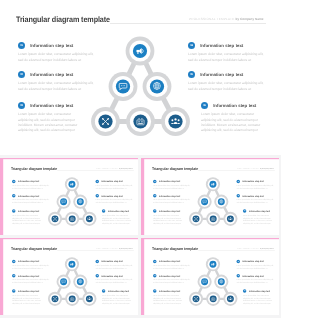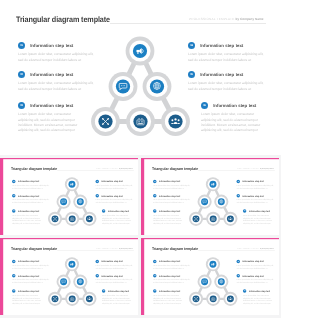--- a/index.html
+++ b/index.html
@@ -1,19 +1,19 @@
 <!DOCTYPE html>
 <html><head>
 <meta charset="utf-8">
 <style>
   html,body{margin:0;padding:0;width:281px;height:318px;background:#ffffff;}
   body{font-family:"Liberation Sans",sans-serif;-webkit-font-smoothing:antialiased;text-rendering:geometricPrecision;}
   .page{position:relative;width:281px;height:318px;background:#f4f4f5;overflow:hidden;}
   .slide{position:absolute;left:0;top:0;width:281px;height:155px;background:#ffffff;}
-  .slide-host{position:absolute;overflow:hidden;background:#ec4899;}
+  .slide-host{position:absolute;overflow:hidden;background:#f9a8d4;}
   .hero{left:0;top:0;width:281px;height:155px;}
   .thumb{width:138px;height:77px;}
   .thumb .slide{transform-origin:0 0;transform:translate(3.2px,1.2px) scale(0.4911);}
   .t1{left:0px;top:158px;}
   .t2{left:141px;top:158px;}
   .t3{left:0px;top:238px;}
   .t4{left:141px;top:238px;}
   .hero-title{position:absolute;left:16px;top:15.4px;font-size:8px;font-weight:bold;color:#3d3d3d;letter-spacing:-0.1px;white-space:nowrap;transform-origin:0 0;transform:scaleX(0.9);}
   .hero-rule{position:absolute;left:110px;top:23px;width:156px;height:1px;background:#e9e9e9;}
   .hero-credit{position:absolute;left:189px;top:16.6px;font-size:3.1px;color:#d6d6d6;letter-spacing:.22px;white-space:nowrap;}

